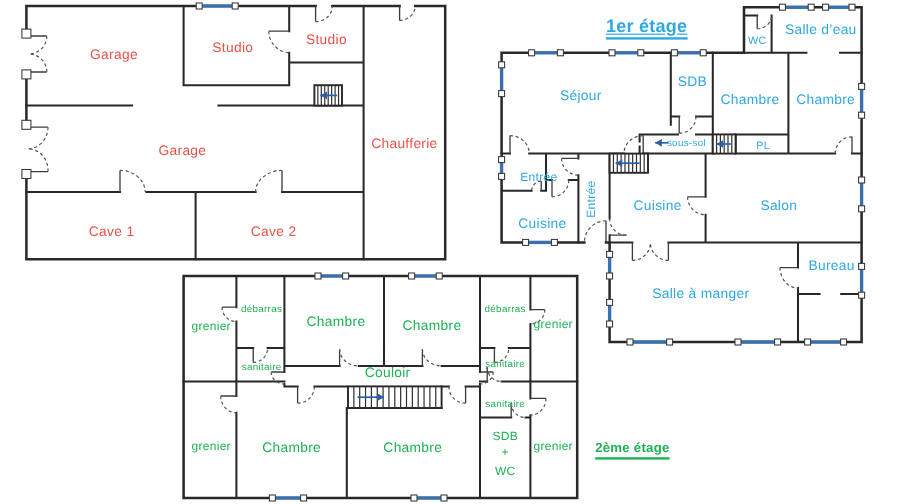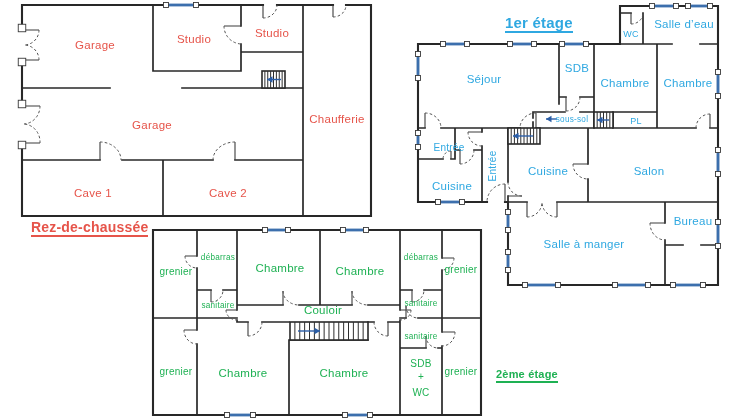--- a/index.html
+++ b/index.html
@@ -1,20 +1,20 @@
 <!DOCTYPE html>
 <html style="--wall: #282828; --red: #e6544a; --blue: #2fa8e1; --green: #1eb153;"><head>
 <meta charset="utf-8">
 <style>
   html,body{margin:0;padding:0;background:#fff;}
   .canvas{position:relative;width:750px;height:420px;background:#ffffff;overflow:hidden;
           font-family:"Liberation Sans",sans-serif;}
   .title{position:absolute;font-weight:bold;border-bottom:2px solid currentColor;
          padding-bottom:0px;line-height:1.05;letter-spacing:.2px;white-space:nowrap;}
-  .t-red{color:var(--red);}  .t-blue{color:var(--blue);}  .t-green{color:var(--green);}
+  .t-red{color:var(--red);}  .t-blue{color:var(--blue);text-decoration:underline;}  .t-green{color:var(--green);}
   svg{position:absolute;left:0;top:0;}
   svg text{font-family:"Liberation Sans",sans-serif;letter-spacing:.25px;}
   .red{fill:var(--red);}  .blue{fill:var(--blue);}  .green{fill:var(--green);}
   .s11{font-size:11.5px;} .s10{font-size:10px;} .s9{font-size:9px;} .s8{font-size:8.2px;}
   .wall{stroke:var(--wall);stroke-width:2.1;fill:none;stroke-linecap:square;}
   .wall-in{stroke:var(--wall);stroke-width:1.7;fill:none;stroke-linecap:square;}
   .door-leaf{stroke:#3c3c3c;stroke-width:1.1;fill:none;}
   .door-arc{stroke:#555;stroke-width:1;fill:none;stroke-dasharray:2.6,2.2;}
 </style>
 </head>
@@ -248,16 +248,15 @@
       <text class="green s10" text-anchor="middle" x="176" y="375">grenier</text>
       <text class="green s11" text-anchor="middle" x="243" y="377">Chambre</text>
       <text class="green s11" text-anchor="middle" x="344" y="377">Chambre</text>
       <text class="green s10" text-anchor="middle" x="421" y="367">SDB</text>
       <text class="green s10" text-anchor="middle" x="421" y="380">+</text>
       <text class="green s10" text-anchor="middle" x="421" y="396">WC</text>
       <text class="green s10" text-anchor="middle" x="461" y="375">grenier</text>
     </g>
   </svg>
 
-  <div class="title t-red" style="left:31px;top:220px;font-size:14px;">Rez-de-chaussée</div>
   <div class="title t-blue" style="left:505px;top:15px;font-size:15px;">1er étage</div>
   <div class="title t-green" style="left:496px;top:369px;font-size:11px;">2ème étage</div>
 </div>
 
 </body></html>

